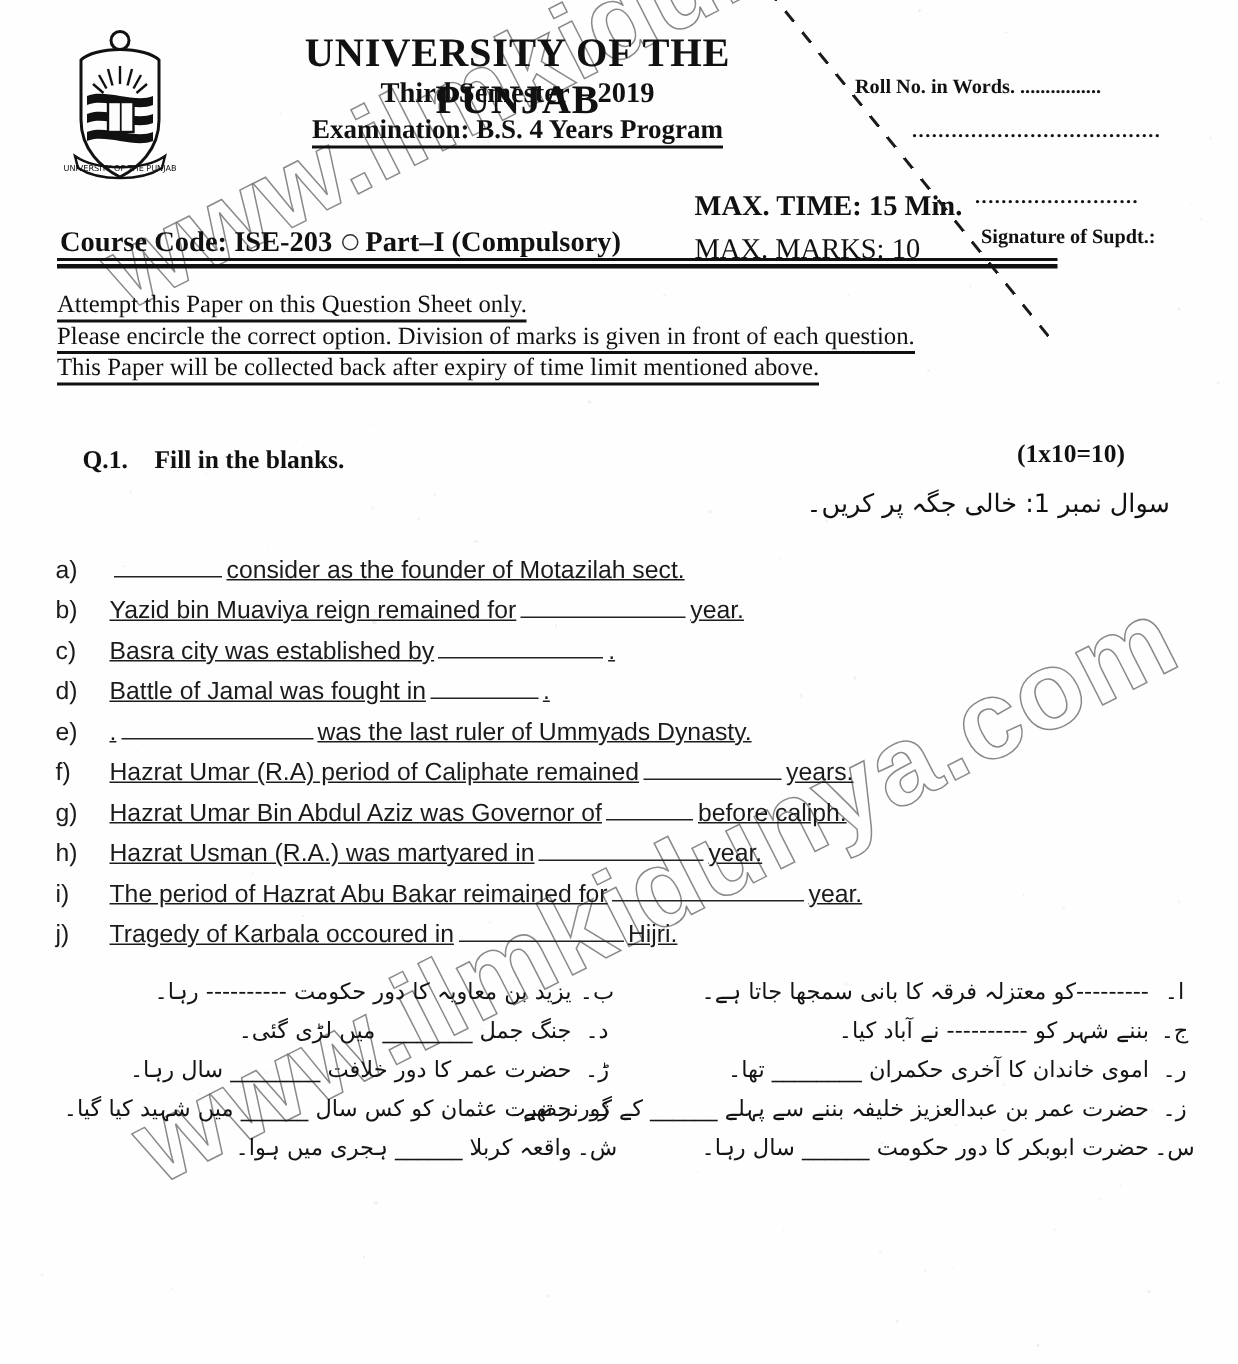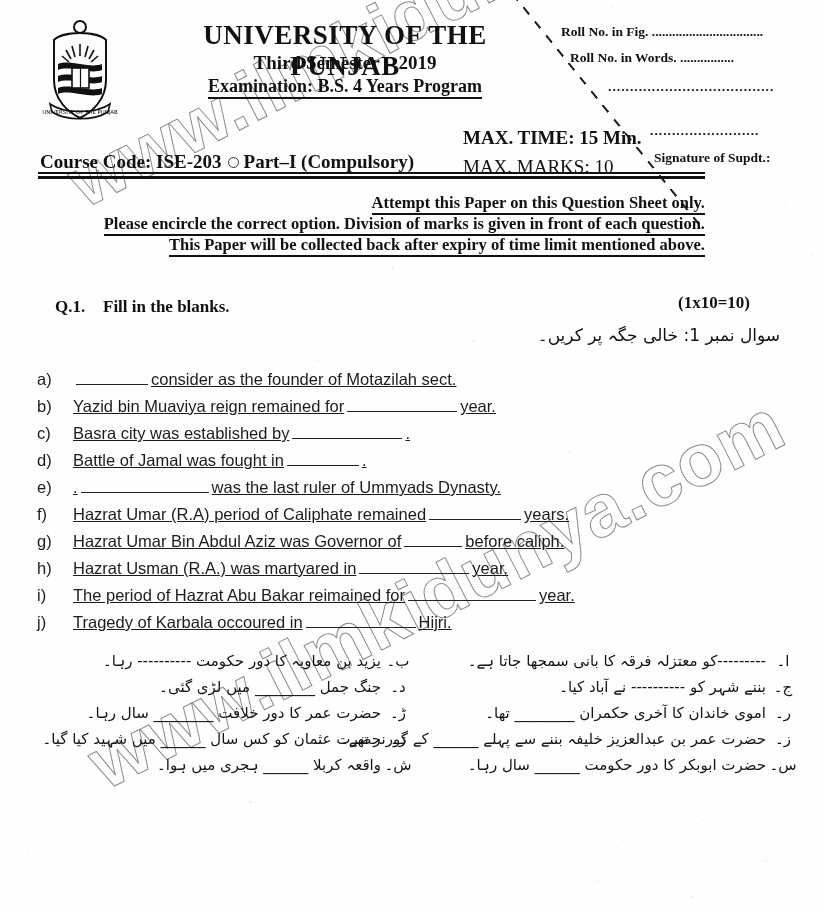--- a/index.html
+++ b/index.html
@@ -190,22 +190,22 @@
   #rule-block .r1 { height: 2px; background: #111; }
   #rule-block .gap { height: 2px; }
   #rule-block .r2 { height: 3px; background: #111; }
 
   
   #instructions {
     position: absolute;
     left: 38px;
     top: 192px;
     width: 667px;
-    text-align: right;
-    font-weight: 700;
+    text-align: left;
+    font-weight: 400;
     font-size: 16.5px;
     line-height: 21px;
   }
   #instructions div span {
     border-bottom: 2px solid #111;
     padding-bottom: 1px;
   }
 
   
   #q-label {
@@ -357,21 +357,20 @@
   <div id="semester">Third Semester – 2019</div>
   <div id="exam-line"><span>Examination: B.S. 4 Years Program</span></div>
 
   <div id="course-line">
     <span>Course Code: ISE-203</span><span class="part-circle"></span><span>Part–I (Compulsory)</span>
   </div>
 
   <div id="max-time">MAX. TIME: 15 Min.</div>
   <div id="max-marks">MAX. MARKS: 10</div>
 
-  <div id="rollno-fig">Roll No. in Fig. .................................</div>
   <div id="rollno-words">Roll No. in Words. ................</div>
   <div id="rollno-blank">......................................</div>
   <div id="sig-dots">.........................</div>
   <div id="sig-label">Signature of Supdt.:</div>
 
   <div id="diag-cut"></div>
 
   <div id="rule-block">
     <div class="r1"></div>
     <div class="gap"></div>

